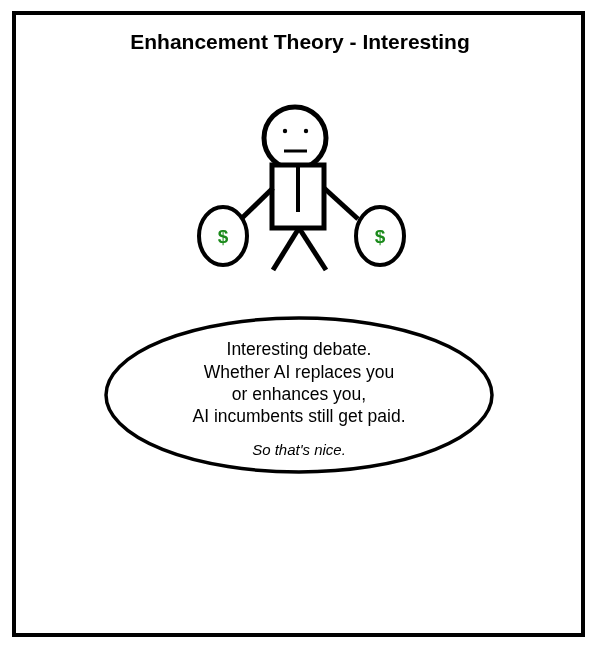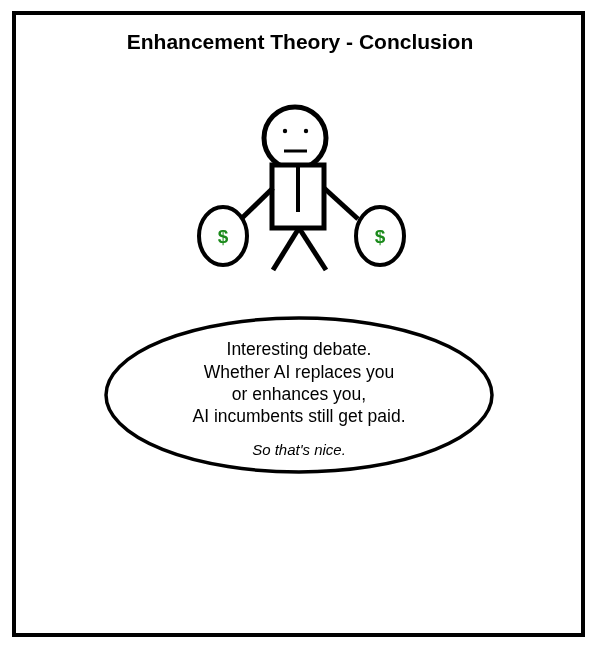--- a/index.html
+++ b/index.html
@@ -68,21 +68,21 @@
     font-family: "Liberation Sans", sans-serif;
   }
 </style>
 </head>
 <body>
 
 <div id="cartoon-frame">
 
   <div id="panel-border"></div>
 
-  <div id="panel-title">Enhancement Theory - Conclusion</div>
+  <div id="panel-title">Enhancement Theory - Interesting</div>
 
   <svg id="figure-svg" viewBox="0 0 600 657">
 
     <g>
 
       <circle cx="295" cy="138" r="31" fill="#ffffff" stroke="#000000" stroke-width="5"></circle>
 
       <circle cx="285" cy="131" r="2.2" fill="#000000"></circle>
       <circle cx="306" cy="131" r="2.2" fill="#000000"></circle>
 

